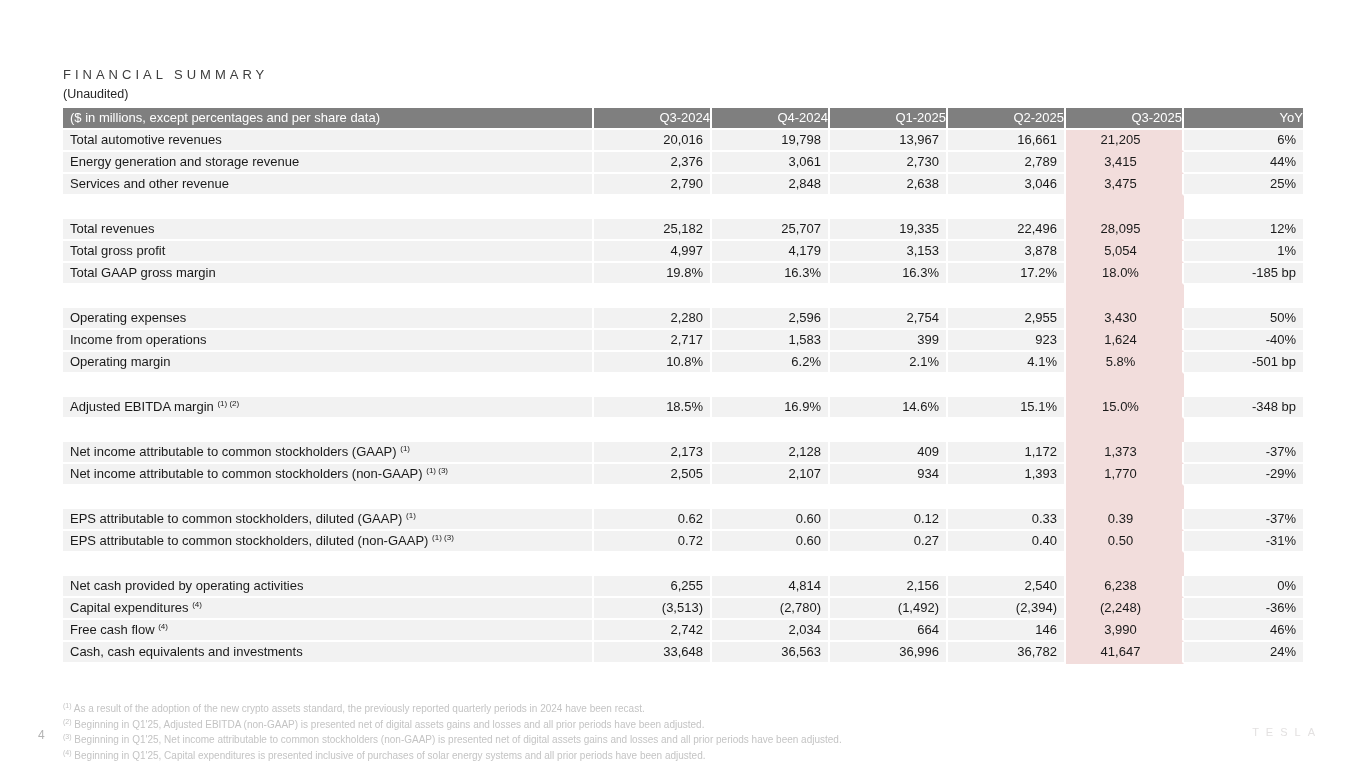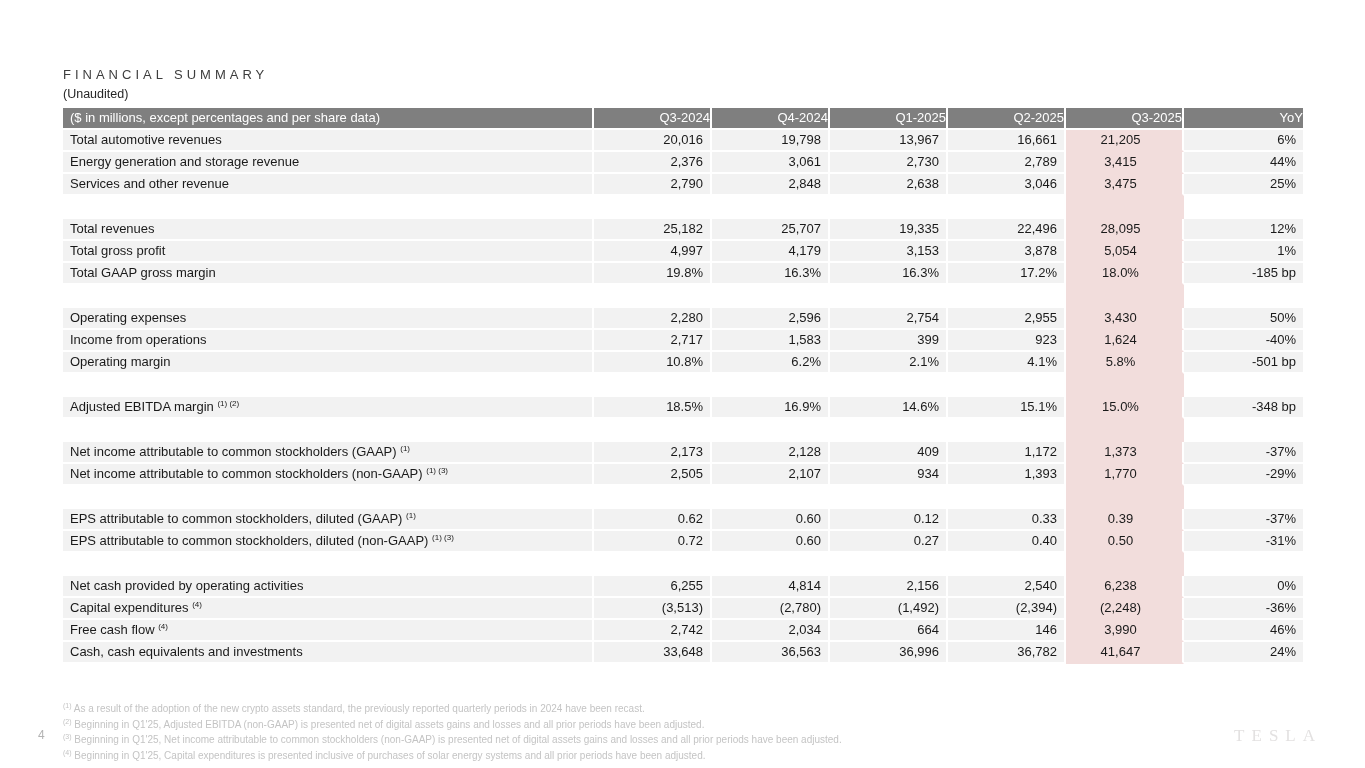--- a/index.html
+++ b/index.html
@@ -46,23 +46,22 @@
   .sp.hl { background: var(--highlight-bg, #f2dddc); }
   .c-label sup { font-size: 8px; line-height: 0; color: #1a1a1a; }
 
   .footnotes { position: absolute; left: 63px; top: 701px; font-size: 10px; color: var(--footnote-text, #c4c4c4); }
   .fn { line-height: 15.7px; white-space: nowrap; }
   .fn sup { font-size: 7px; line-height: 0; }
 
   .page-number { position: absolute; left: 38px; top: 728px; font-size: 12px; color: #b3b3b3; }
   .brand {
     position: absolute; right: 43px; top: 726px;
-    font-size: 17px; letter-spacing: 7px; font-weight: 400;
+    font-size: 11px; letter-spacing: 7px; font-weight: 400;
     color: var(--brand-text, #e3e1e1);
-    font-family: Liberation Serif, serif;
   }
 </style>
 </head>
 <body>
 
 <div class="slide">
   <div class="title">FINANCIAL SUMMARY</div>
   <div class="subtitle">(Unaudited)</div>
 
   <div class="fin-table">

